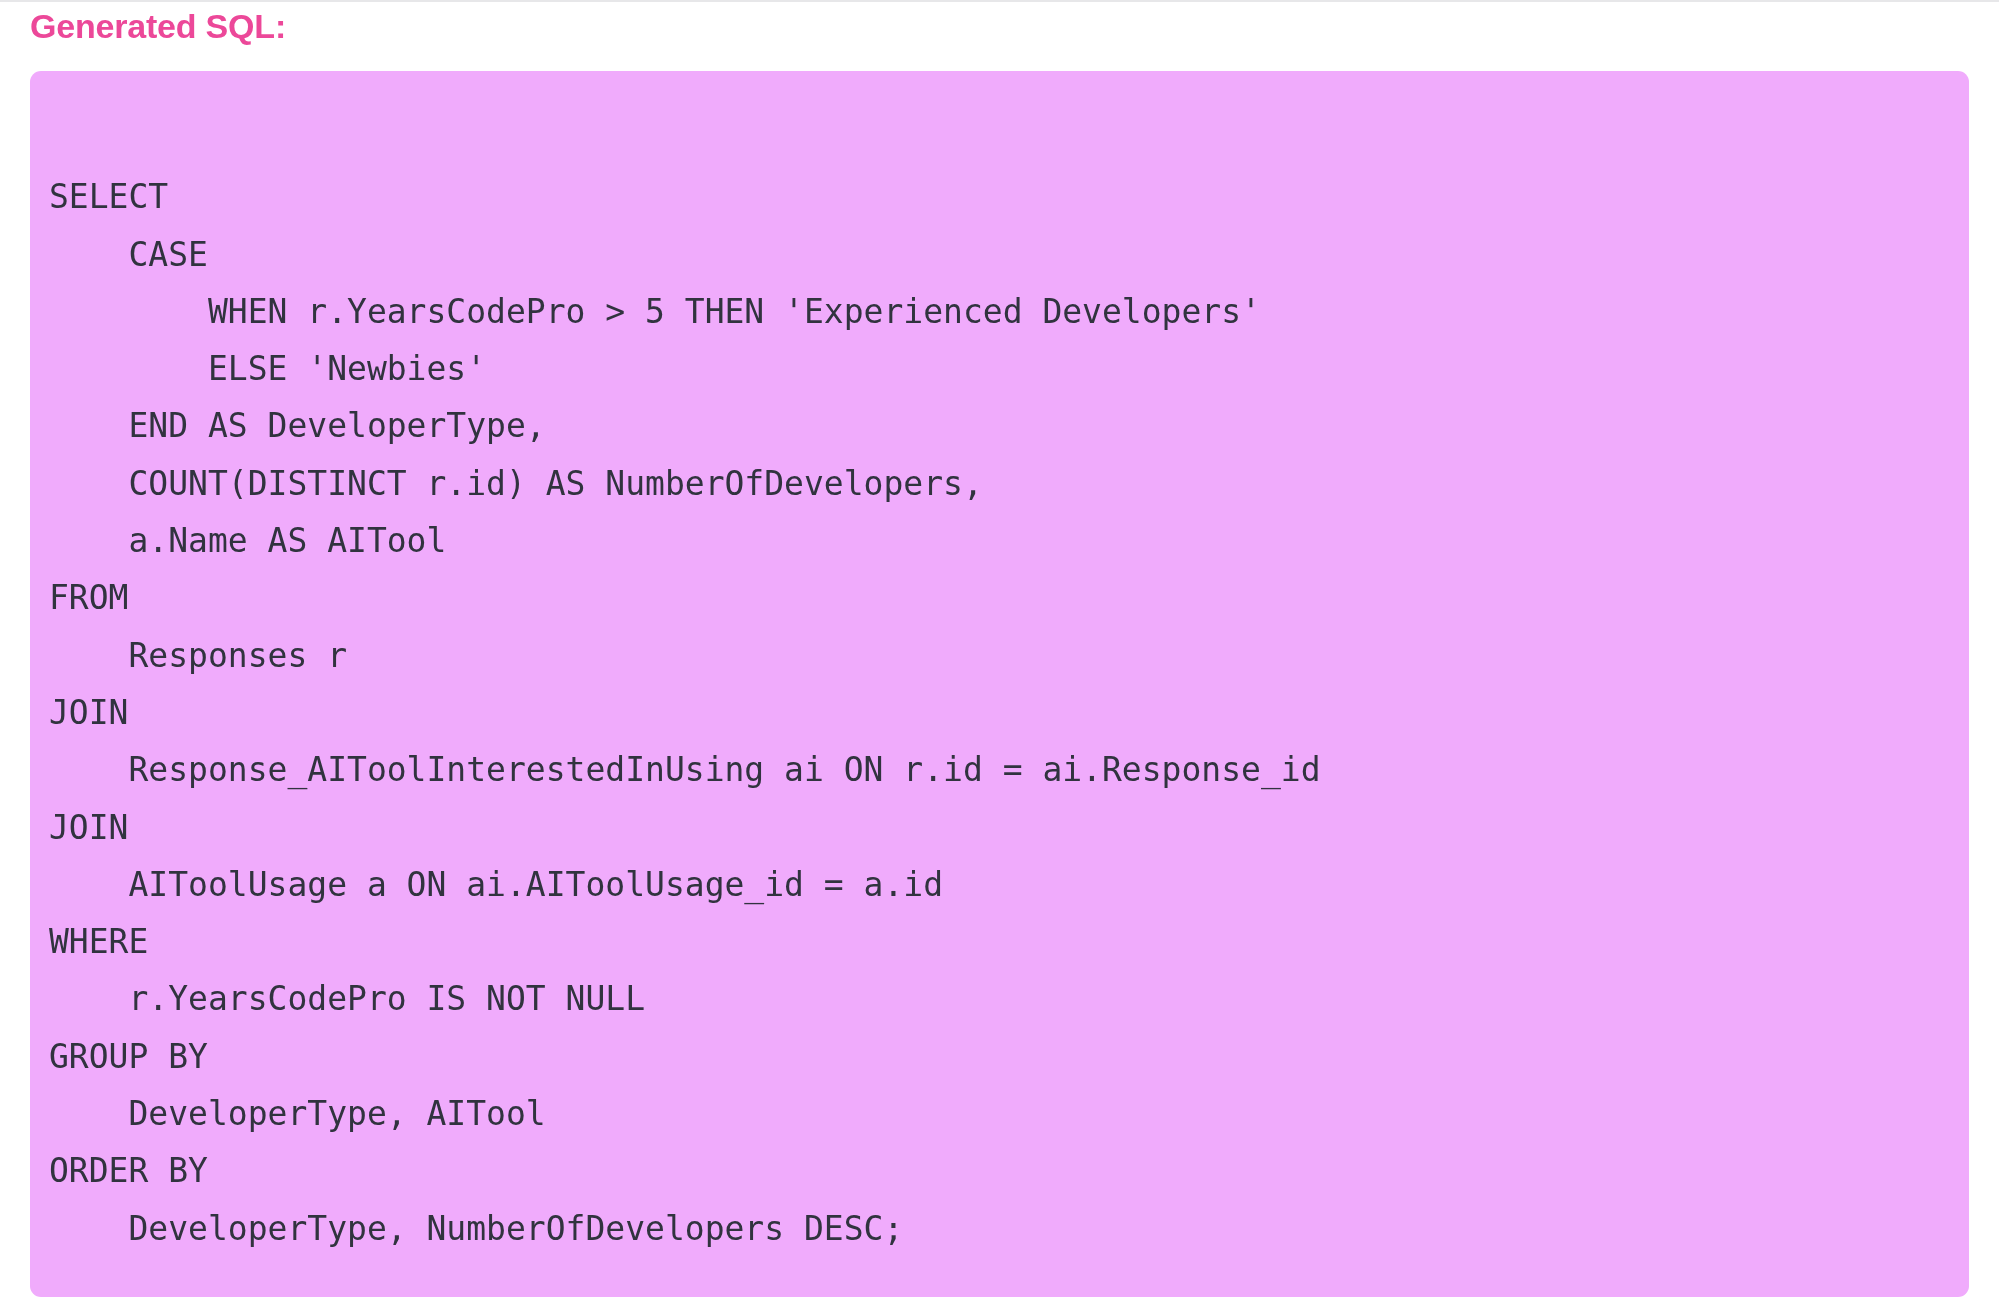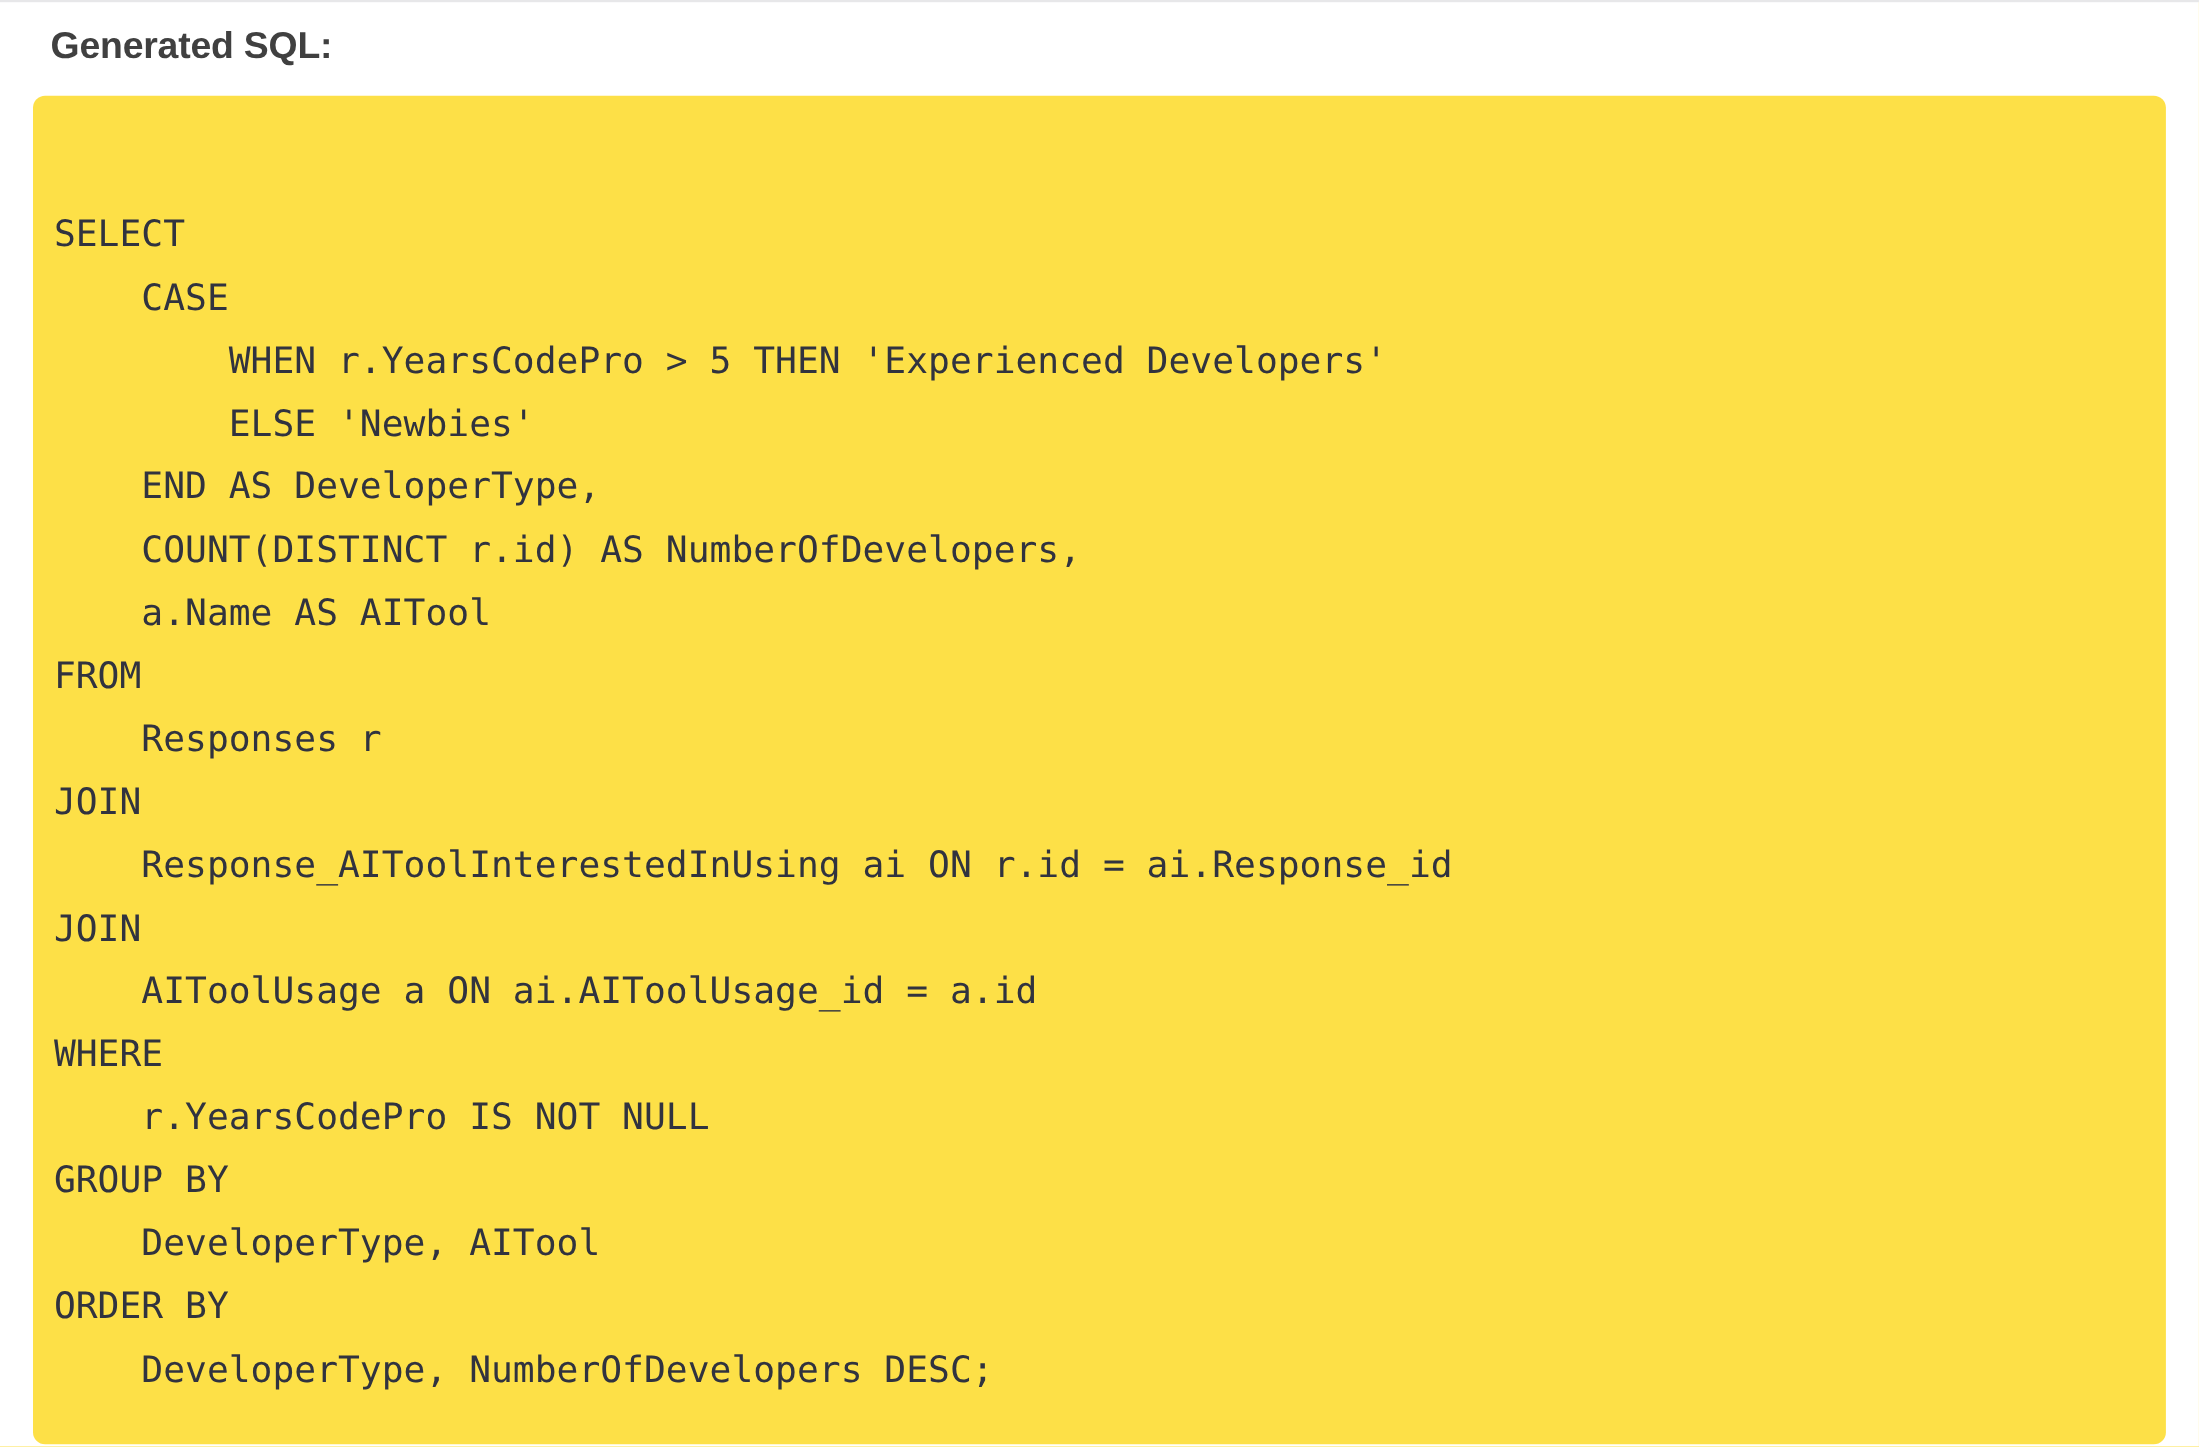--- a/index.html
+++ b/index.html
@@ -10,32 +10,32 @@
     background: #ffffff;
     border-top: 2px solid #e7e7e9;
     overflow: hidden;
     font-family: "Liberation Sans", sans-serif;
   }
   .page {
     width: 100%;
     height: 100%;
   }
   .heading {
-    margin: 16px;
+    margin: 0;
     padding: 3px 0 0 30px;
     font-family: "Liberation Sans", sans-serif;
     font-size: 34px;
     font-weight: 700;
     line-height: 43px;
-    color: #404040;
+    color: #ec4899;
     letter-spacing: -0.2px;
   }
   .code-block {
     margin: 23px 30px 0 30px;
-    background: #fde047;
+    background: #f0abfc;
     border-radius: 11px;
     overflow: hidden;
   }
   .code-block pre {
     margin: 0;
     padding: 40px 19px;
     font-family: "DejaVu Sans Mono", "Liberation Mono", monospace;
     font-size: 33px;
     line-height: 57.3px;
     color: #31333f;

